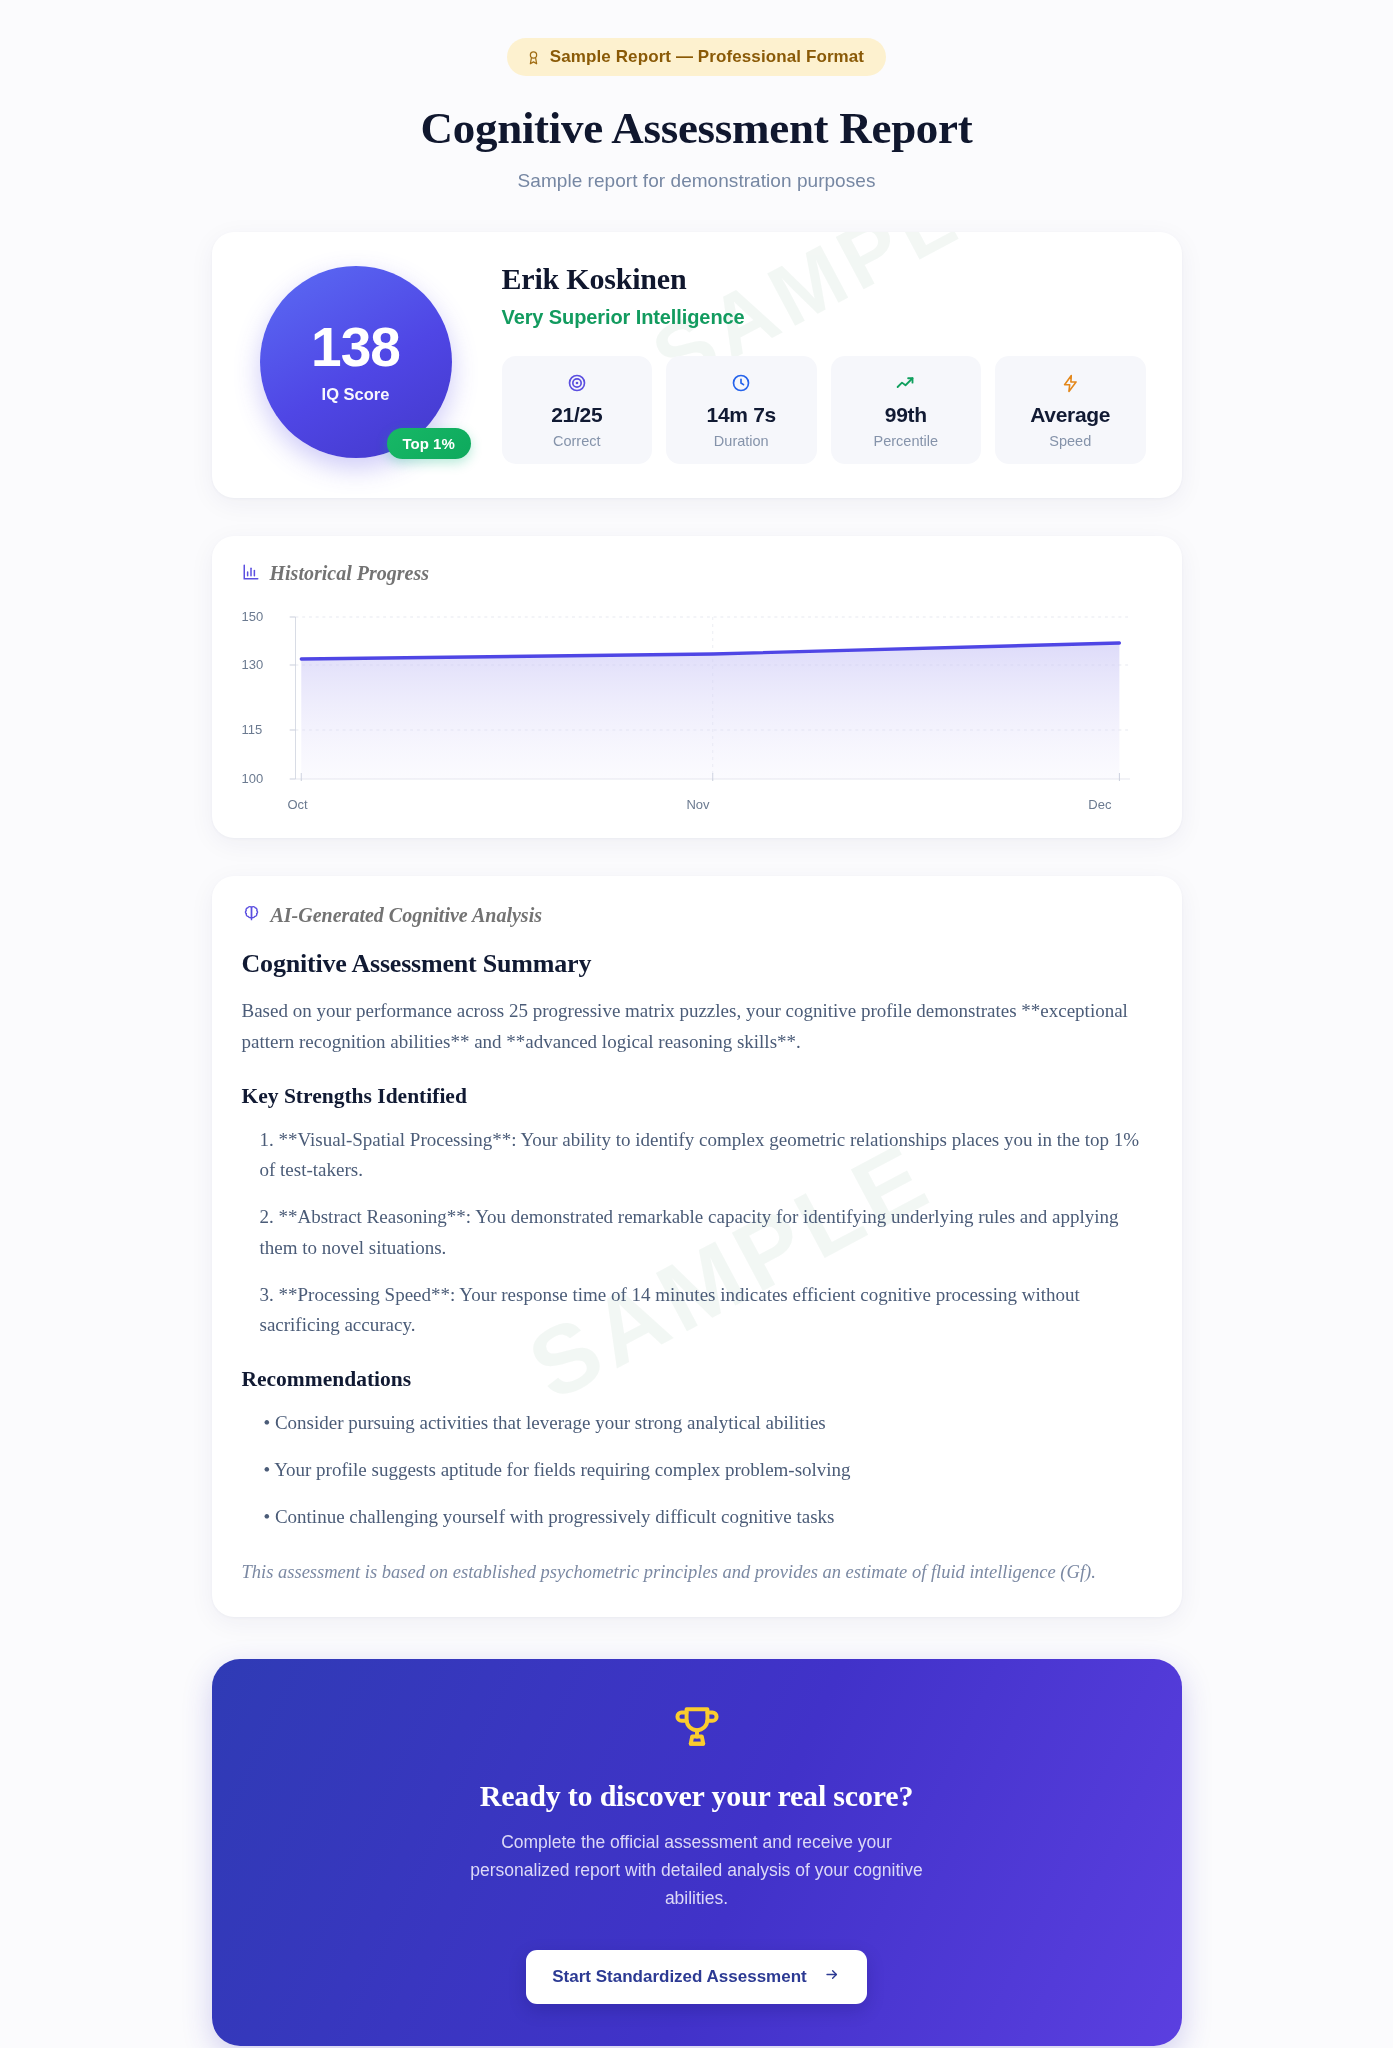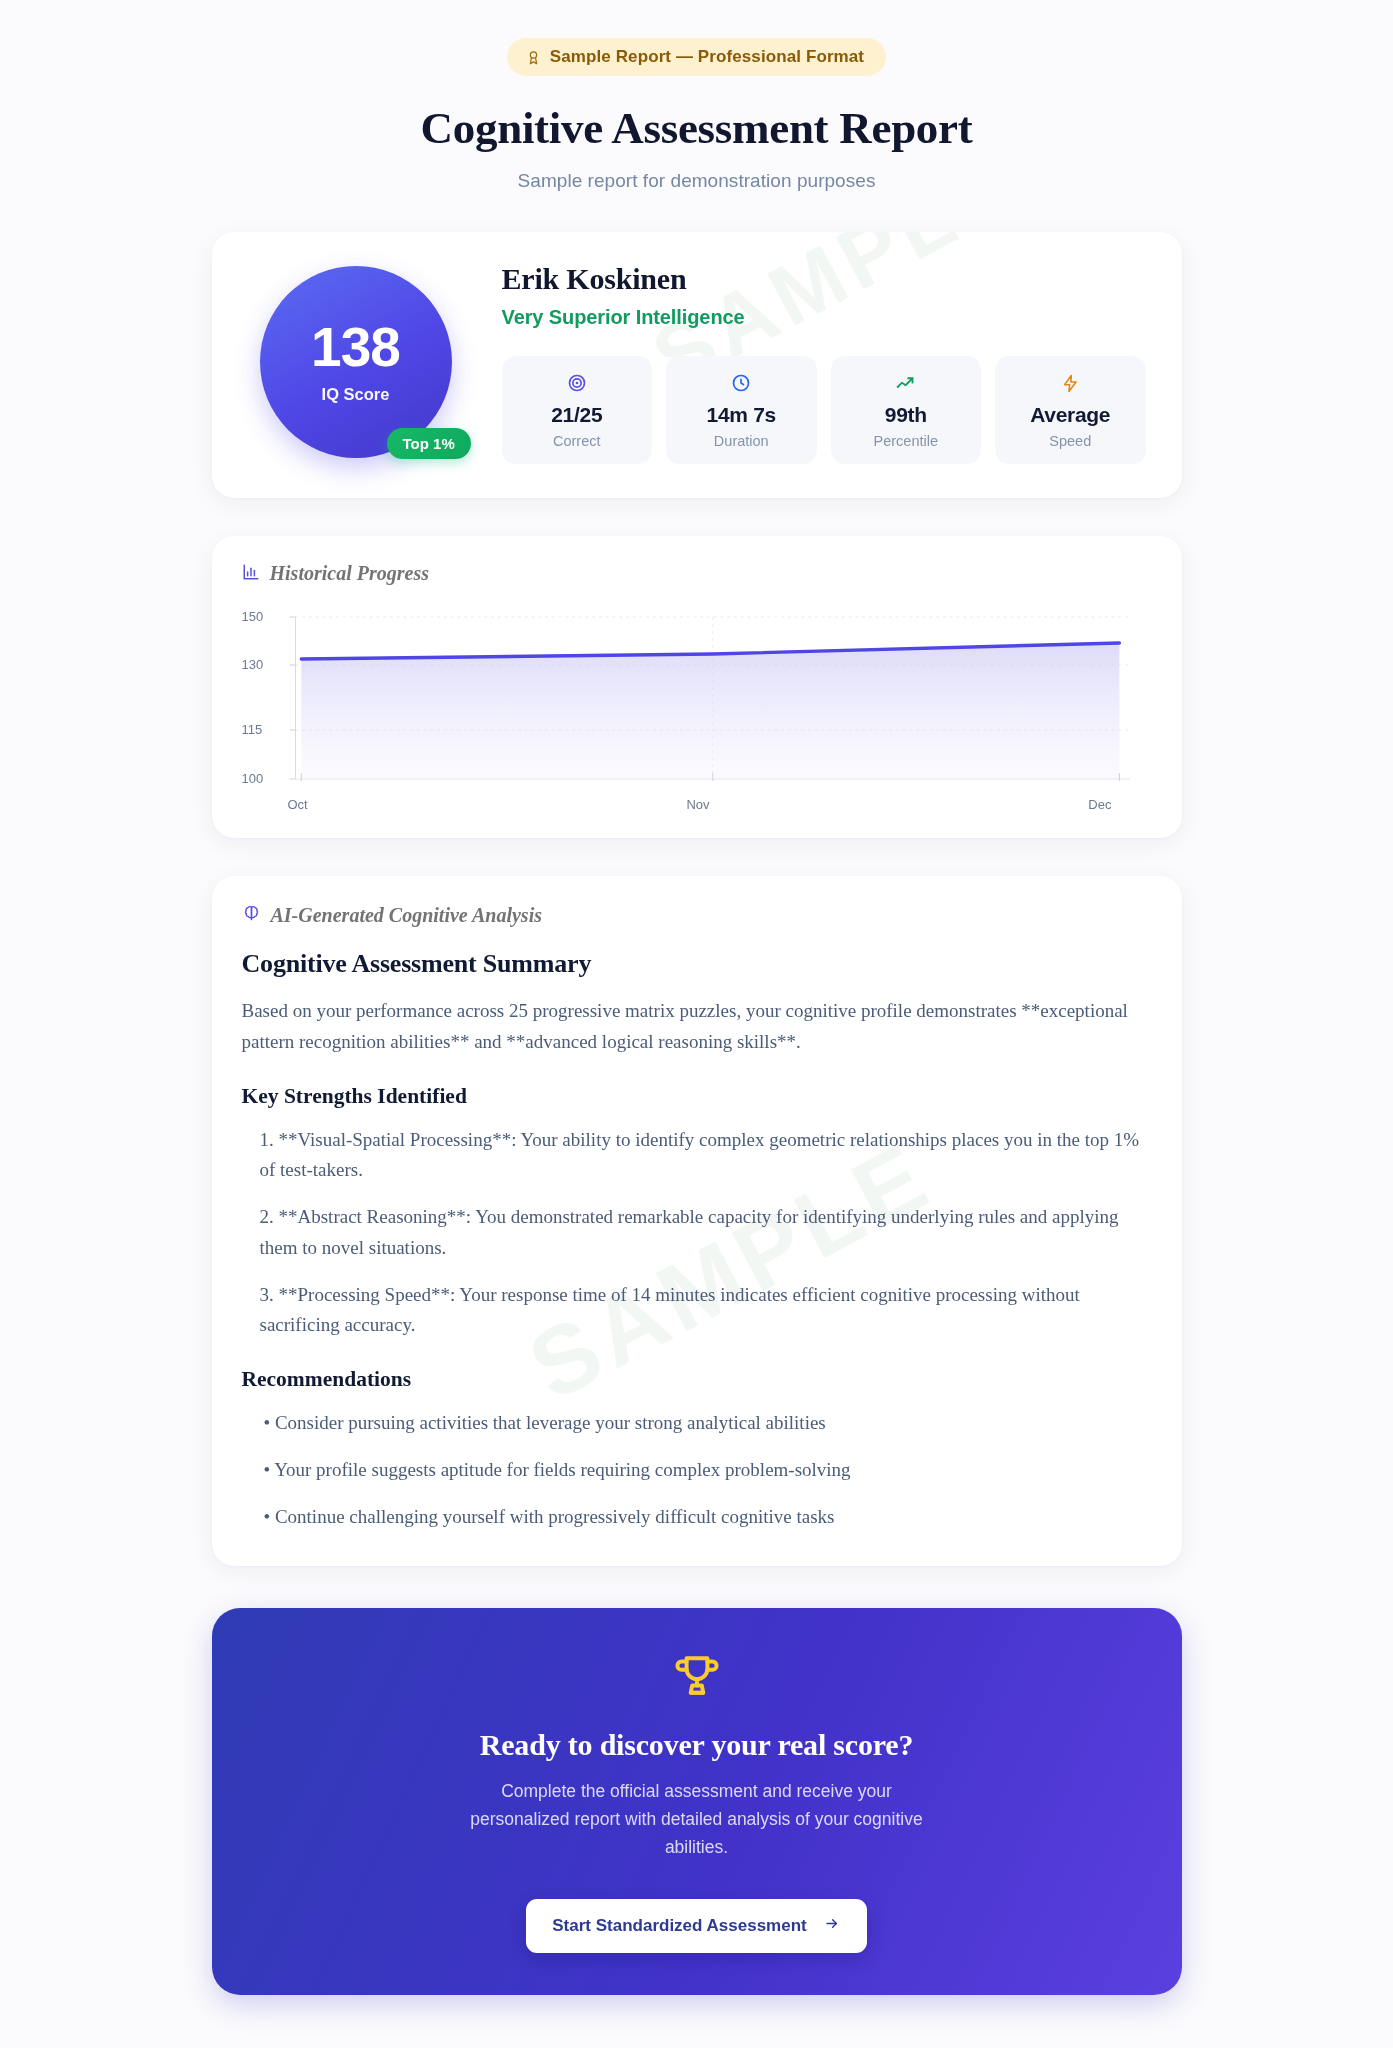--- a/index.html
+++ b/index.html
@@ -360,20 +360,21 @@
       <div class="analysis-h3">Key Strengths Identified</div>
       <p class="num-item">1. **Visual-Spatial Processing**: Your ability to identify complex geometric relationships places you in the top 1% of test-takers.</p>
       <p class="num-item">2. **Abstract Reasoning**: You demonstrated remarkable capacity for identifying underlying rules and applying them to novel situations.</p>
       <p class="num-item">3. **Processing Speed**: Your response time of 14 minutes indicates efficient cognitive processing without sacrificing accuracy.</p>
 
       <div class="analysis-h3">Recommendations</div>
       <p class="bullet-item">• Consider pursuing activities that leverage your strong analytical abilities</p>
       <p class="bullet-item">• Your profile suggests aptitude for fields requiring complex problem-solving</p>
       <p class="bullet-item">• Continue challenging yourself with progressively difficult cognitive tasks</p>
 
+      <p class="analysis-note">This assessment is based on established psychometric principles and provides an estimate of fluid intelligence (Gf).</p>
     </div>
   </div>
 
   <div class="cta">
     <div class="cta-icon">
       <svg width="50" height="50" viewBox="0 0 24 24" fill="none" stroke="#facc2e" stroke-width="1.9" stroke-linecap="round" stroke-linejoin="round">
         <path d="M7 4 H17 V9 A5 5 0 0 1 7 9 Z"></path>
         <path d="M7 5.5 H4.6 A2 2 0 0 0 4.6 9.5 H7"></path>
         <path d="M17 5.5 H19.4 A2 2 0 0 1 19.4 9.5 H17"></path>
         <path d="M12 14 V17"></path>

